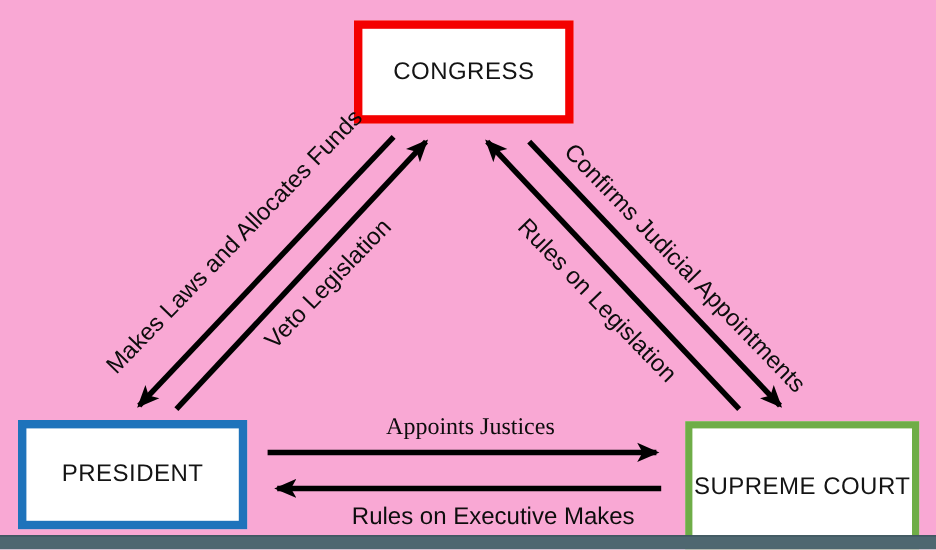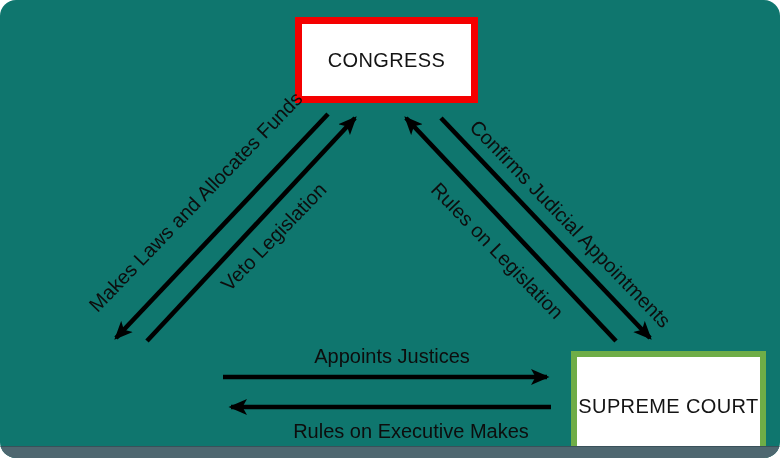--- a/index.html
+++ b/index.html
@@ -1,24 +1,23 @@
 <!DOCTYPE html>
 <html><head>
 <meta charset="utf-8">
 <style>
   html, body { margin: 0; padding: 0; background: #ffffff; }
   .canvas {
     position: relative;
     width: 780px;
     height: 458px;
-    background: #0f766e;
+    background: #f9a8d4;
     overflow: hidden;
     font-family: "Liberation Sans", "DejaVu Sans", sans-serif;
     color: #0d0d0d;
-    border-radius: 16px;
   }
   .node {
     position: absolute;
     box-sizing: border-box;
     background: #ffffff;
     display: flex;
     align-items: center;
     justify-content: center;
   }
   .node-label {
@@ -41,21 +40,21 @@
     color: #0d0d0d;
     transform: translate(-50%, -50%);
   }
   .rot-left  { transform: translate(-50%, -50%) rotate(-46deg); }
   .rot-right { transform: translate(-50%, -50%) rotate(46deg); }
 
   .label-makes      { left: 196px; top: 202px; }
   .label-veto       { left: 274px; top: 237px; }
   .label-rules-leg  { left: 497px; top: 251px; }
   .label-confirms   { left: 570px; top: 224px; }
-  .label-appoints   { left: 392px; top: 356px; }
+  .label-appoints   { left: 392px; top: 356px; font-family: Liberation Serif, serif; }
   .label-rules-exec { left: 411px; top: 431px; }
 
   .footer-bar {
     position: absolute;
     left: 0; top: 446px;
     width: 780px; height: 12px;
     border-top: 1px solid #39515a;
   }
 </style>
 </head>
@@ -74,20 +73,23 @@
     <line class="arrow-line" x1="616" y1="341" x2="406" y2="118" marker-end="url(#ah)" style="stroke: rgb(0, 0, 0);"></line>
     <line class="arrow-line" x1="441" y1="118" x2="650" y2="338" marker-end="url(#ah)" style="stroke: rgb(0, 0, 0);"></line>
     <line class="arrow-line" x1="223" y1="377" x2="547" y2="377" marker-end="url(#ah)" style="stroke: rgb(0, 0, 0);"></line>
     <line class="arrow-line" x1="551" y1="407" x2="231" y2="407" marker-end="url(#ah)" style="stroke: rgb(0, 0, 0);"></line>
   </svg>
 
   <div class="node node-congress" style="border-color: rgb(244, 0, 0);">
     <span class="node-label">CONGRESS</span>
   </div>
 
+  <div class="node node-president" style="border-color: rgb(30, 115, 187);">
+    <span class="node-label">PRESIDENT</span>
+  </div>
 
   <div class="node node-supreme" style="border-color: rgb(111, 173, 71);">
     <span class="node-label">SUPREME COURT</span>
   </div>
 
   <div class="edge-label rot-left label-makes">Makes Laws and Allocates Funds</div>
   <div class="edge-label rot-left label-veto">Veto Legislation</div>
   <div class="edge-label rot-right label-rules-leg">Rules on Legislation</div>
   <div class="edge-label rot-right label-confirms">Confirms Judicial Appointments</div>
   <div class="edge-label label-appoints">Appoints Justices</div>

